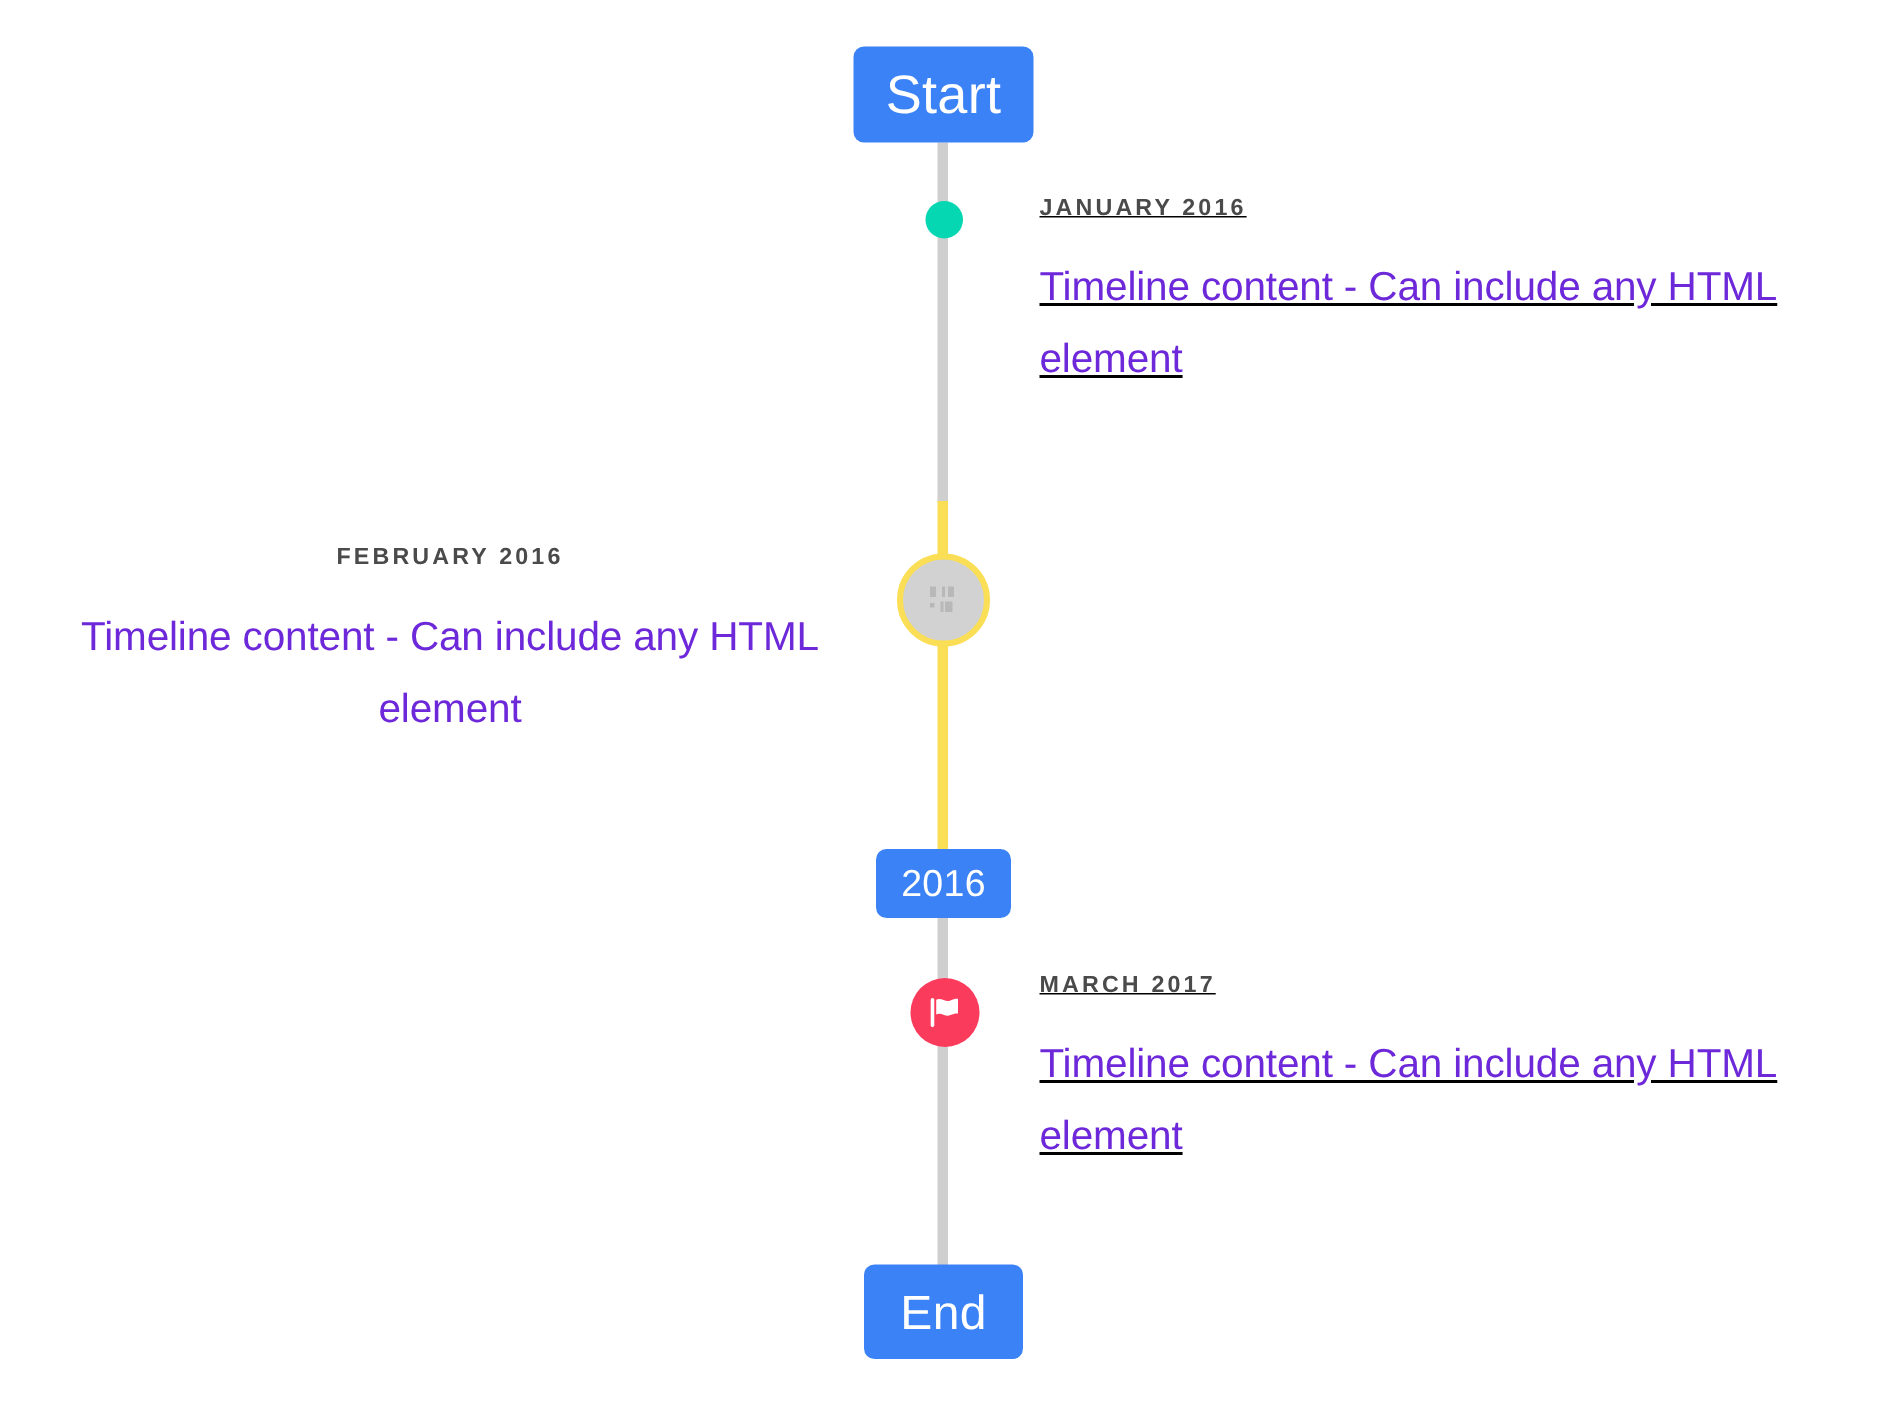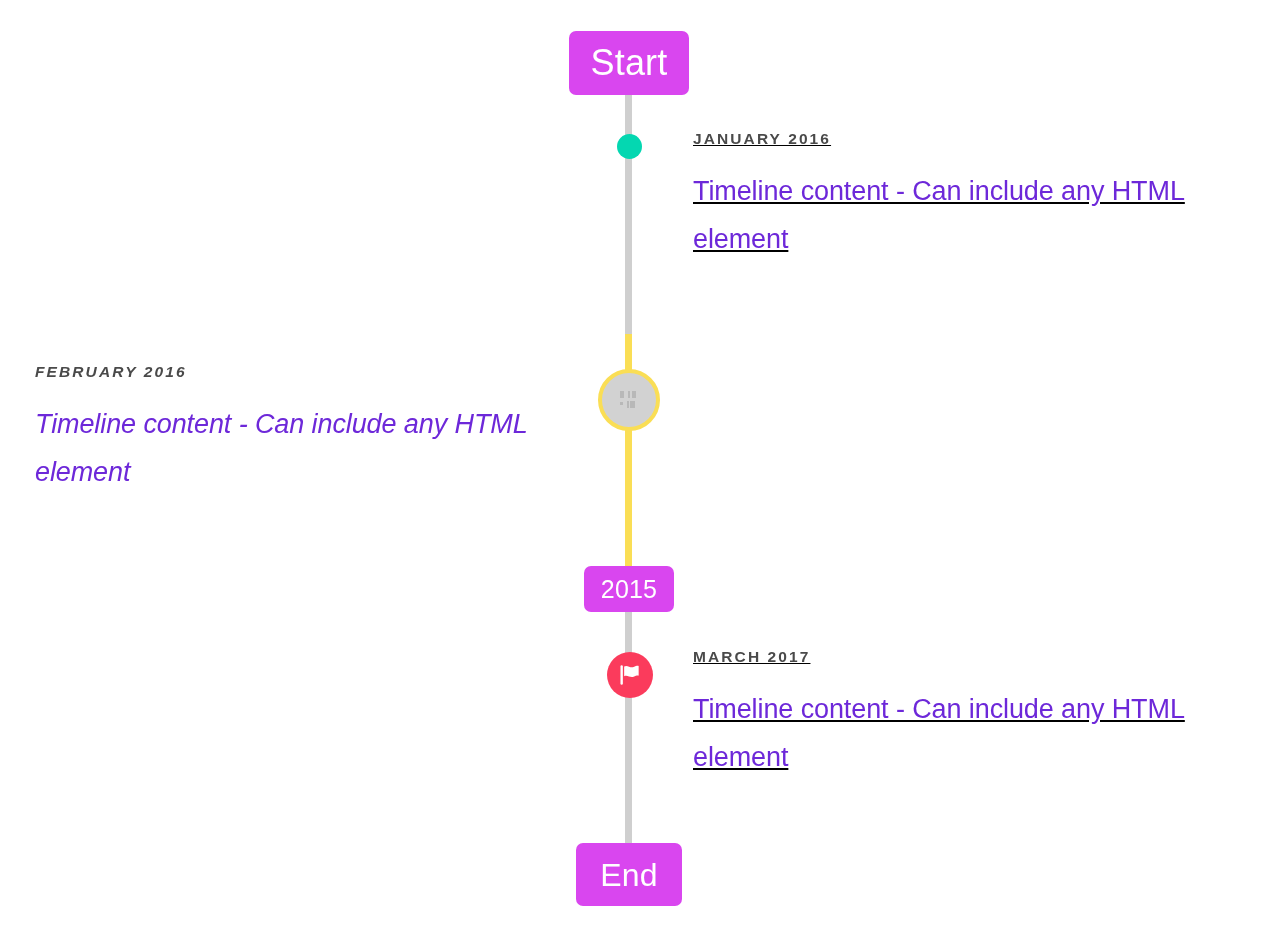--- a/index.html
+++ b/index.html
@@ -41,21 +41,21 @@
   }
   .rail-gray-bottom {
     top: 610px;
     height: 242px;
     background: #cfcfcf;
   }
 
   
   .badge {
     position: absolute;
-    background: #d946ef;
+    background: #3b82f6;
     color: #ffffff;
     border-radius: 7px;
     display: flex;
     align-items: center;
     justify-content: center;
     font-weight: 400;
     letter-spacing: 0.2px;
     box-sizing: border-box;
     line-height: 1;
     z-index: 4;
@@ -133,22 +133,21 @@
   }
   .event-right {
     left: 693px;
     width: 540px;
     text-align: left;
     text-decoration: underline;
   }
   .event-left {
     left: 35px;
     width: 530px;
-    text-align: left;
-    font-style: italic;
+    text-align: center;
   }
   .event-jan  { top: 130px; }
   .event-feb  { top: 363px; }
   .event-mar  { top: 648px; }
 
   .event-date {
     font-size: 15.5px;
     font-weight: bold;
     letter-spacing: 2.1px;
     color: #4a4a4a;
@@ -192,21 +191,21 @@
       <rect x="12" y="11" width="5" height="7" fill="#9a9a9a"></rect>
       <rect x="9" y="11" width="2" height="7" fill="#9a9a9a"></rect>
     </svg>
   </div>
 
   <div class="event event-left event-feb">
     <div class="event-date">FEBRUARY 2016</div>
     <div class="event-body">Timeline content - Can include any HTML element</div>
   </div>
 
-  <div class="badge badge-year">2015</div>
+  <div class="badge badge-year">2016</div>
 
   <div class="marker marker-flag">
     <svg class="flag-glyph" viewBox="0 0 24 24">
       <rect x="3.2" y="3" width="2.2" height="18" rx="1.1" fill="#ffffff"></rect>
       <path d="M6.6 4.2 C9.5 2.4 12.4 6.0 15.3 4.6 C17.2 3.7 18.6 3.4 20 3.6 L20 12.6 C18.6 12.4 17.2 12.8 15.3 13.6 C12.4 15.0 9.5 11.5 6.6 13.2 Z" fill="#ffffff"></path>
     </svg>
   </div>
 
   <div class="event event-right event-mar">
     <div class="event-date">MARCH 2017</div>

